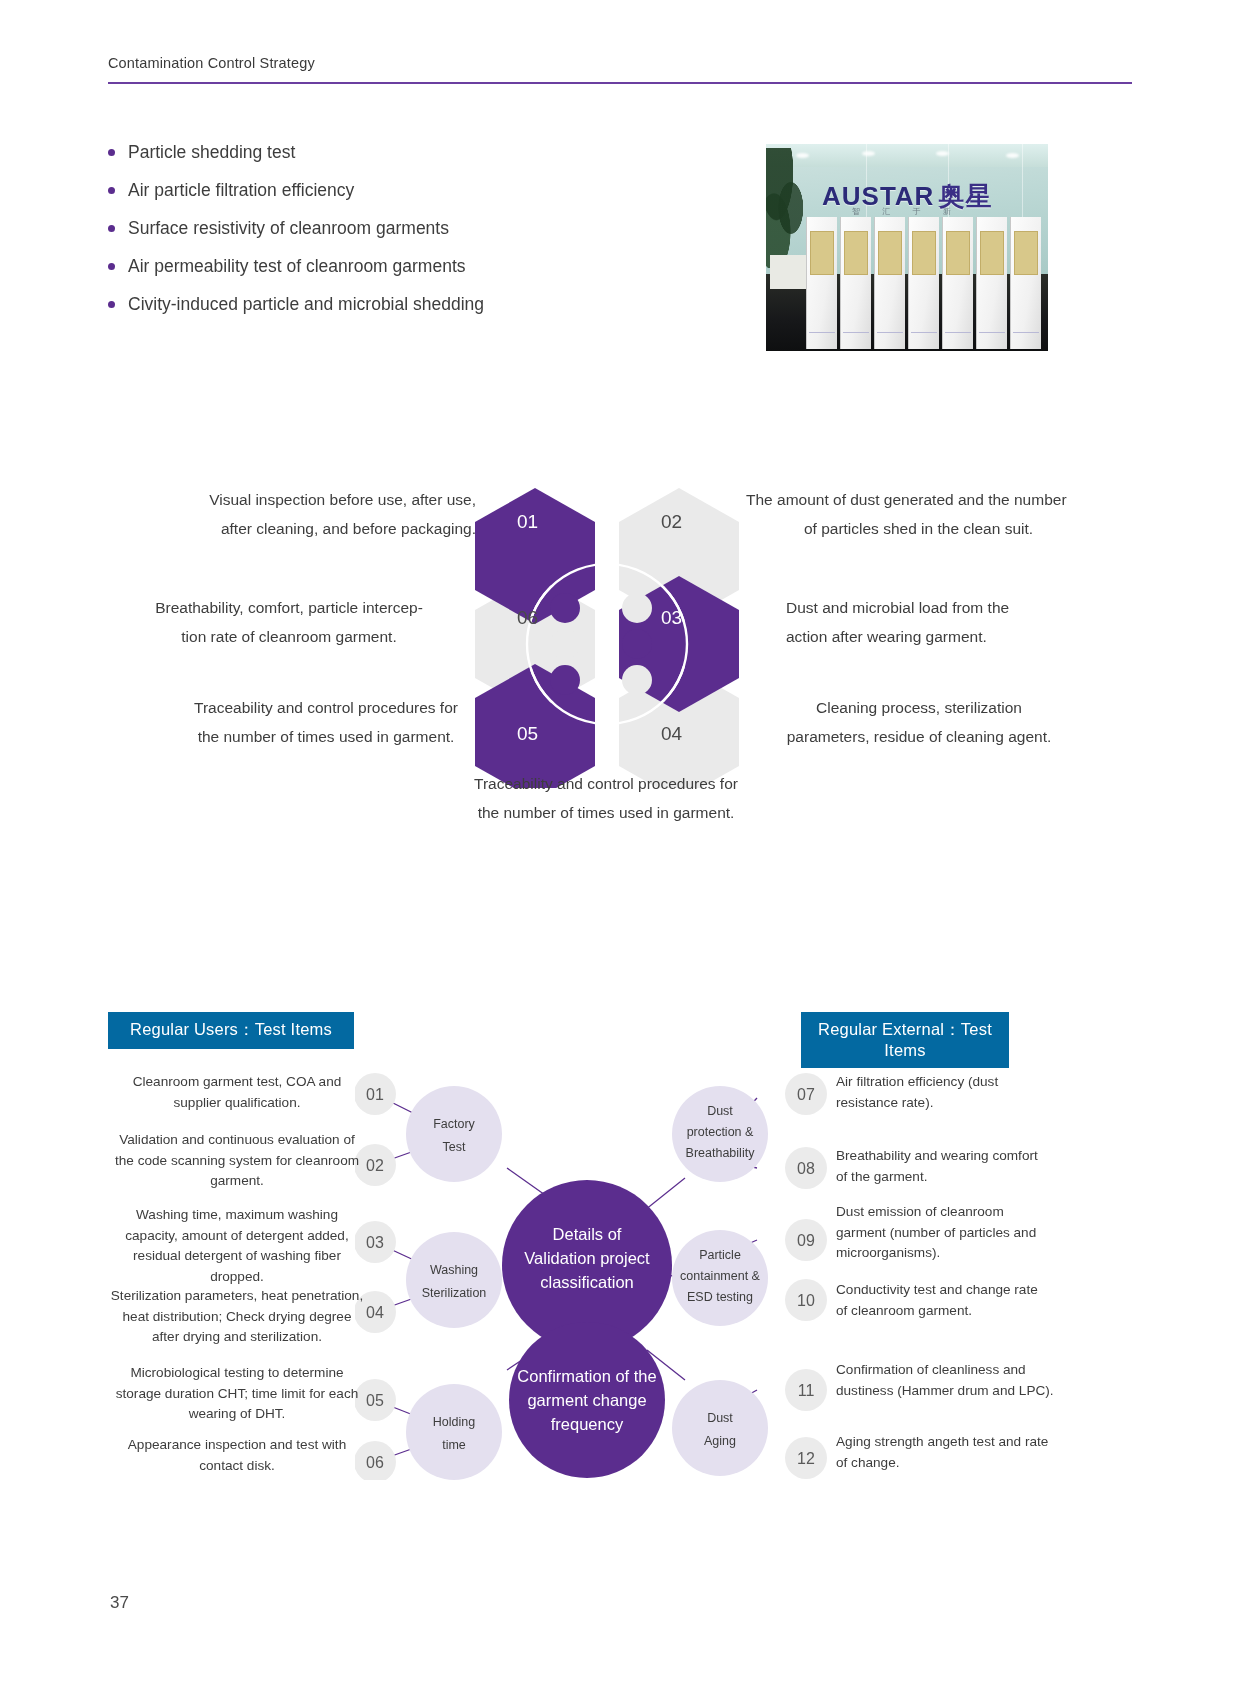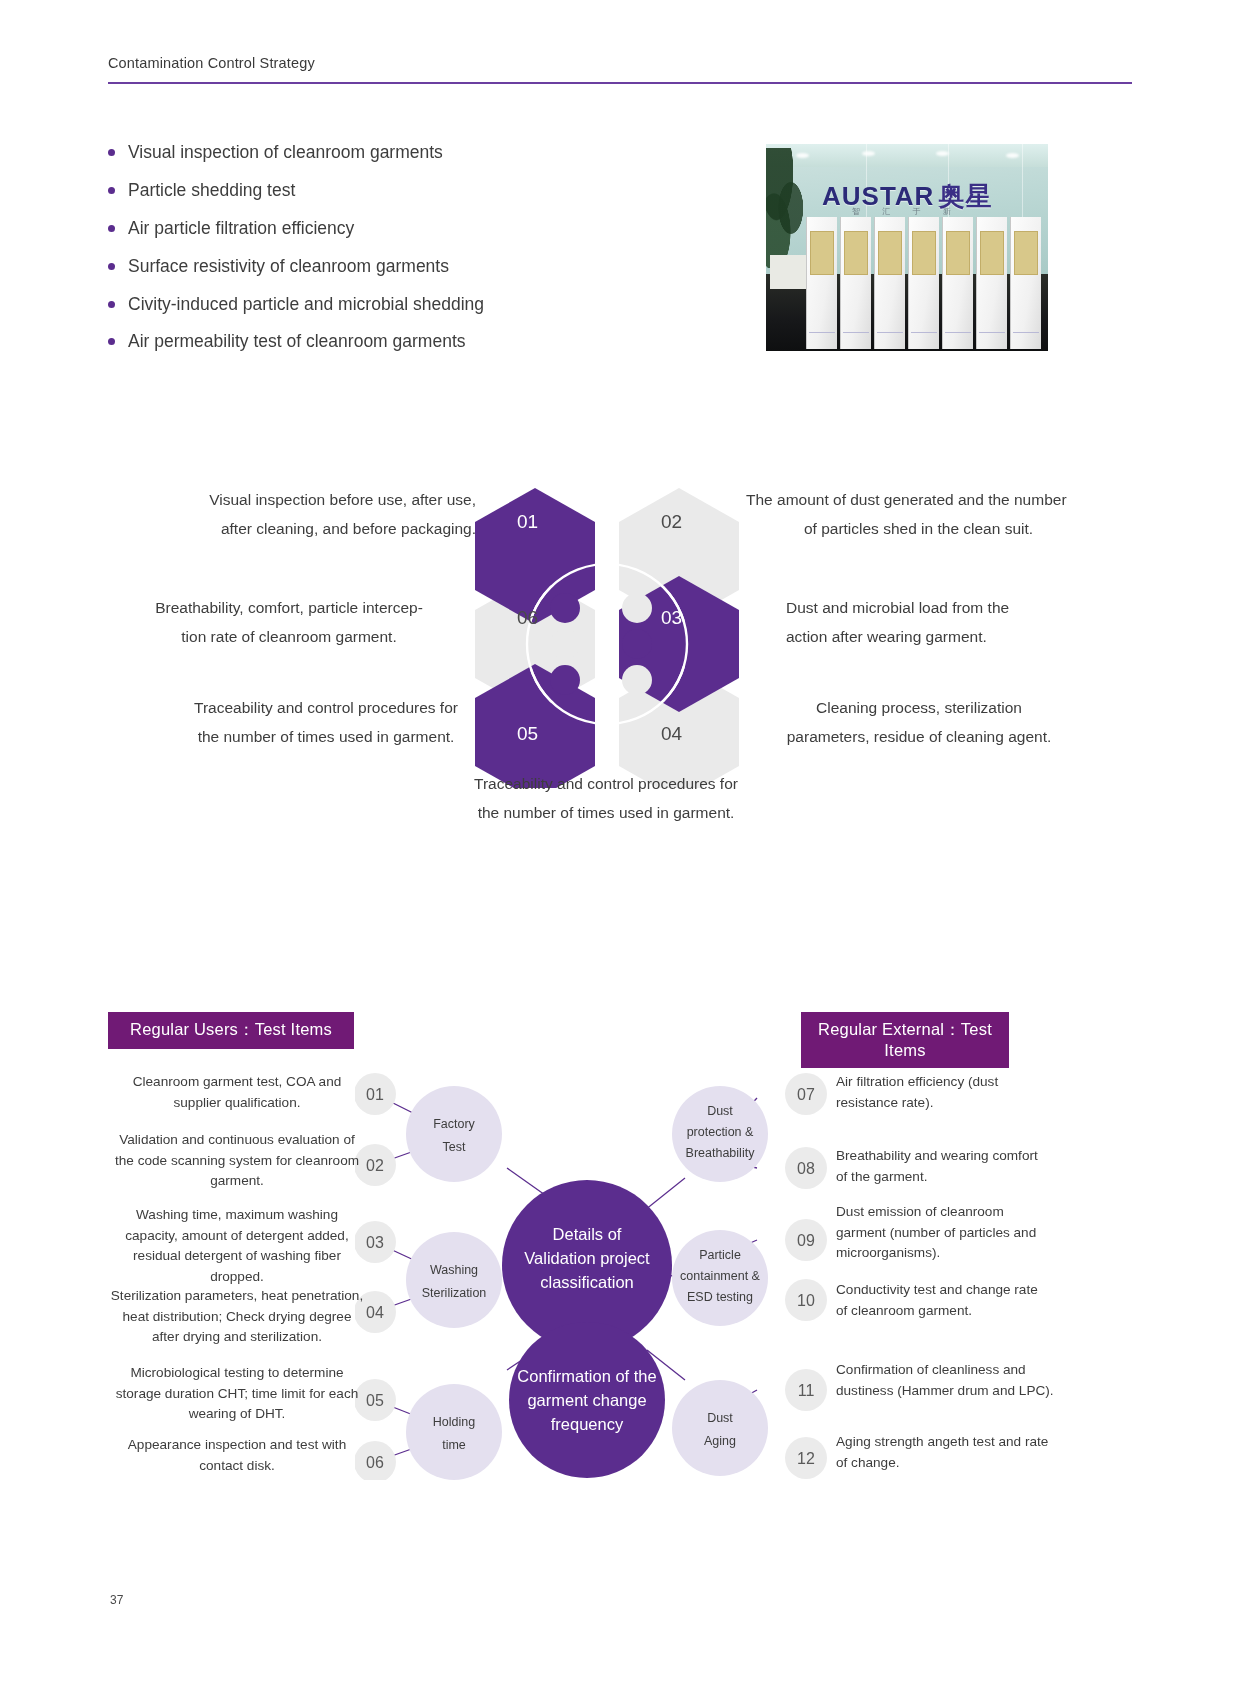--- a/index.html
+++ b/index.html
@@ -189,21 +189,21 @@
     font-size: 15.5px;
     line-height: 1.85;
     color: #3d3d3d;
     text-align: center;
     margin-left: 36px;
   }
 
   
   .section-bar {
     position: absolute;
-    background: #701a75;
+    background: #0369a1;
     color: #ffffff;
     font-size: 16.5px;
     padding: 7px 0 8px 0;
     text-align: center;
     letter-spacing: .2px;
   }
   #bar-users { left: 108px; top: 1012px; width: 246px; }
   #bar-external { left: 801px; top: 1012px; width: 208px; }
 
   
@@ -223,56 +223,52 @@
     color: #3d3d3d;
   }
   .left-text { left: 108px; width: 258px; text-align: center; }
   .right-text { left: 836px; width: 215px; text-align: left; }
 
   
   #page-number {
     position: absolute;
     left: 110px;
     top: 1593px;
-    font-size: 12px;
+    font-size: 17px;
     color: #4a4a4a;
   }
 </style>
 </head>
 <body>
 
 <div id="page-header">
   <div class="hdr-title">Contamination Control Strategy</div>
   <div class="hdr-rule"></div>
 </div>
 
 <div id="bullet-list">
   <div class="bullet-row">
     <span class="bullet-dot"></span>
-    <span class="bullet-text">Visual inspection of cleanroom garments</span>
-  </div>
-  <div class="bullet-row">
-    <span class="bullet-dot"></span>
     <span class="bullet-text">Particle shedding test</span>
   </div>
   <div class="bullet-row">
     <span class="bullet-dot"></span>
     <span class="bullet-text">Air particle filtration efficiency</span>
   </div>
   <div class="bullet-row">
     <span class="bullet-dot"></span>
     <span class="bullet-text">Surface resistivity of cleanroom garments</span>
   </div>
   <div class="bullet-row">
     <span class="bullet-dot"></span>
-    <span class="bullet-text">Civity-induced particle and microbial shedding</span>
+    <span class="bullet-text">Air permeability test of cleanroom garments</span>
   </div>
   <div class="bullet-row">
     <span class="bullet-dot"></span>
-    <span class="bullet-text">Air permeability test of cleanroom garments</span>
+    <span class="bullet-text">Civity-induced particle and microbial shedding</span>
   </div>
 </div>
 
 <div id="photo-block">
   <div class="photo-wall"></div>
   <div class="photo-ceiling"></div>
   <div class="photo-light" style="left:30px;  top:9px;"></div>
   <div class="photo-light" style="left:96px;  top:7px;"></div>
   <div class="photo-light" style="left:170px; top:7px;"></div>
   <div class="photo-light" style="left:240px; top:9px;"></div>

